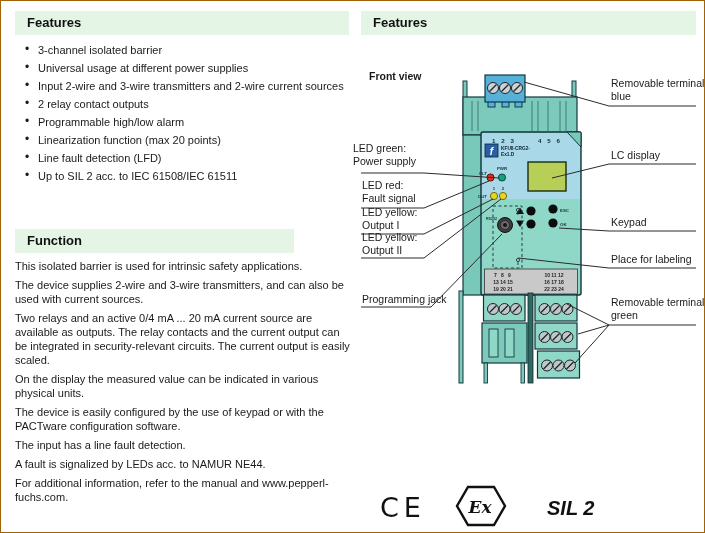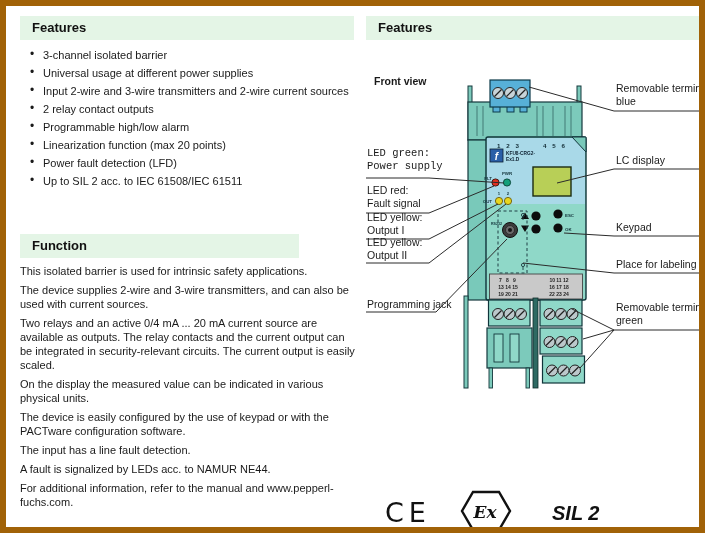--- a/index.html
+++ b/index.html
@@ -1,19 +1,19 @@
 <!DOCTYPE html>
 <html><head>
 <meta charset="utf-8">
 <style>
   html,body{margin:0;padding:0;background:#ffffff;}
   .page{
     position:relative;width:705px;height:533px;background:#ffffff;
     font-family:"Liberation Sans", sans-serif;color:#1a1a1a;overflow:hidden;
-    border:6px solid #a16207;box-sizing:border-box;
+    border:1px solid #a16207;box-sizing:border-box;
   }
   .section-header{
     position:absolute;height:24px;background:#e4f5e6;
     font-weight:bold;font-size:13px;line-height:24px;padding-left:12px;
     box-sizing:border-box;color:#111;
   }
   .hdr-features{left:14px;top:10px;width:334px;}
   .hdr-function{left:14px;top:228px;width:279px;}
   .hdr-assembly{left:360px;top:10px;width:335px;}
   .features-list{
@@ -37,21 +37,21 @@
 <div class="page">
 
   <div class="section-header hdr-features">Features</div>
   <ul class="features-list">
     <li>3-channel isolated barrier</li>
     <li>Universal usage at different power supplies</li>
     <li>Input 2-wire and 3-wire transmitters and 2-wire current sources</li>
     <li>2 relay contact outputs</li>
     <li>Programmable high/low alarm</li>
     <li>Linearization function (max 20 points)</li>
-    <li>Power fault detection (LFD)</li>
+    <li>Line fault detection (LFD)</li>
     <li>Up to SIL 2 acc. to IEC 61508/IEC 61511</li>
   </ul>
 
   <div class="section-header hdr-function">Function</div>
   <div class="function-text">
     <p>This isolated barrier is used for intrinsic safety applications.</p>
     <p>The device supplies 2-wire and 3-wire transmitters, and can also be used with current sources.</p>
     <p>Two relays and an active 0/4 mA ... 20 mA current source are available as outputs. The relay contacts and the current output can be integrated in security-relevant circuits. The current output is easily scaled.</p>
     <p>On the display the measured value can be indicated in various physical units.</p>
     <p>The device is easily configured by the use of keypad or with the PACTware configuration software.</p>
@@ -231,21 +231,21 @@
 
       <g>
         <text x="379" y="516" font-size="27" letter-spacing="5" fill="#111" font-family="DejaVu Sans, sans-serif">CE</text>
         <path d="M467,486 L493,486 L504,505 L493,524 L467,524 L456,505 Z" fill="none" stroke="#111" stroke-width="2.4"></path>
         <text x="479" y="512" font-size="17" font-weight="bold" font-style="italic" fill="#111" text-anchor="middle" font-family="DejaVu Serif, serif">Ex</text>
         <text x="546" y="514" font-size="20" font-weight="bold" font-style="italic" fill="#111">SIL 2</text>
       </g>
     </g>
   </svg>
 
-  <div class="callout" style="left:361px;top:141px;font-family:Liberation Mono, monospace;">
+  <div class="callout" style="left:352px;top:141px;">
     <div>LED green:</div>
     <div>Power supply</div>
   </div>
   <div class="callout" style="left:361px;top:178px;">
     <div>LED red:</div>
     <div>Fault signal</div>
   </div>
   <div class="callout" style="left:361px;top:205px;">
     <div>LED yellow:</div>
     <div>Output I</div>

